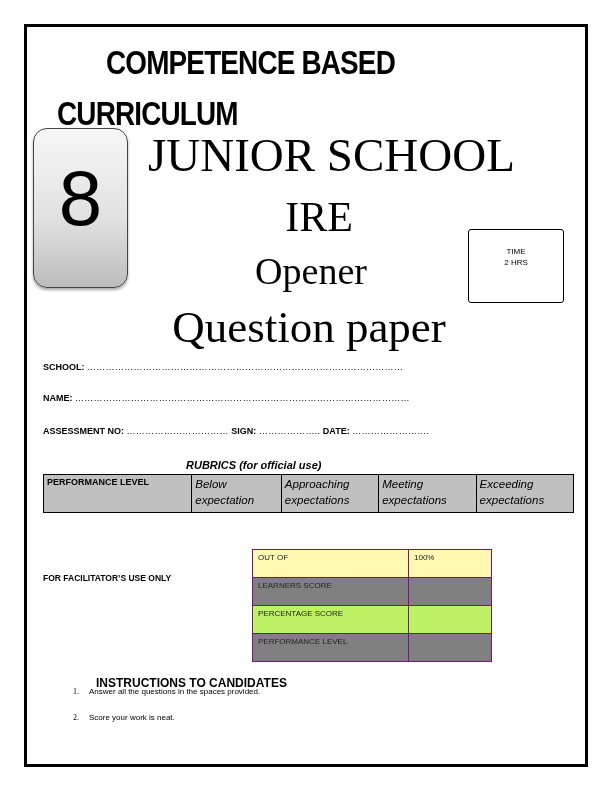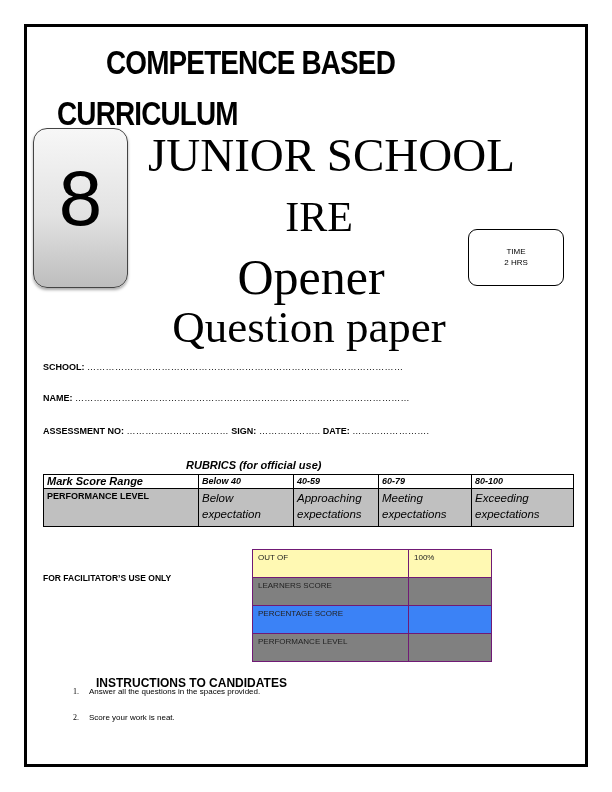--- a/index.html
+++ b/index.html
@@ -12,24 +12,24 @@
   #cbc2 { left: 57px; top: 96px; }
 
   .grade-badge { position: absolute; left: 33px; top: 128px; width: 93px; height: 158px; border: 1px solid #444; border-radius: 14px;
     background: linear-gradient(to bottom, #f7f7f7 0%, #e2e2e2 55%, #bdbdbd 100%); box-shadow: 0 2px 3px rgba(0,0,0,0.35); overflow: hidden; }
   .grade-num { position: absolute; left: 0; width: 100%; top: 30px; text-align: center; font-family: "Liberation Sans", sans-serif; font-size: 78px; line-height: 1; }
   .grade-year { position: absolute; left: 0; width: 100%; top: 137px; text-align: center; font-size: 22px; line-height: 1; letter-spacing: 1px; }
 
   .serif { font-family: "Liberation Serif", serif; line-height: 1; }
   #t-junior { left: 148px; top: 132px; font-size: 47px; }
   #t-ire { left: 0; width: 612px; text-align: center; top: 196px; font-size: 42px; padding-left: 26px; box-sizing: border-box; }
-  #t-opener { left: 0; width: 612px; text-align: center; top: 252px; font-size: 50px; padding-left: 10px; box-sizing: border-box; }
+  #t-opener { left: 0; width: 612px; text-align: center; top: 252px; font-size: 38px; padding-left: 10px; box-sizing: border-box; }
   #t-qpaper { left: 0; width: 612px; text-align: center; top: 305px; font-size: 45px; padding-left: 6px; box-sizing: border-box; }
 
-  .time-box { position: absolute; left: 468px; top: 229px; width: 96px; height: 57px; border: 1.5px solid #000; border-radius: 9px; box-sizing: border-box; text-align: center; }
+  .time-box { position: absolute; left: 468px; top: 229px; width: 96px; height: 74px; border: 1.5px solid #000; border-radius: 3px; box-sizing: border-box; text-align: center; }
   .time-box span { display: block; font-size: 8px; line-height: 11px; }
   .time-box .l1 { margin-top: 16px; }
 
   .field { position: absolute; left: 43px; font-size: 9px; font-weight: bold; line-height: 1; text-align: right; }
   .field .dots { font-weight: normal; letter-spacing: 0.3px; }
 
   .rub-title { position: absolute; left: 186px; top: 459px; font-size: 11px; font-weight: bold; font-style: italic; }
   table.rubric { position: absolute; left: 43px; top: 474px; width: 531px; border-collapse: collapse; }
   table.rubric td { border: 1px solid #000; padding: 0 3px; vertical-align: top; font-style: italic; }
   table.rubric tr.r1 td { height: 13px; background: #fff; font-size: 9px; font-weight: bold; line-height: 13px; }
@@ -37,21 +37,21 @@
   table.rubric tr.r2 td { height: 36px; background: #c0c0c0; font-size: 11.5px; line-height: 16px; padding-top: 1px; }
   table.rubric tr.r2 td.hdr { font-style: normal; font-weight: bold; font-size: 9px; line-height: 12px; }
 
   .facil { position: absolute; left: 43px; top: 573px; font-size: 8.5px; font-weight: bold; }
 
   table.score { position: absolute; left: 252px; top: 549px; width: 240px; border-collapse: collapse; }
   table.score td { border: 1px solid #701a75; font-size: 8px; padding: 3px 4px 0 5px; height: 24px; vertical-align: top; color: #222; }
   table.score td.c1 { width: 146px; }
   table.score tr.yellow td { background: #fff9b3; }
   table.score tr.dark td { background: #808080; }
-  table.score tr.light td { background: #3b82f6; }
+  table.score tr.light td { background: #bef264; }
 
   .inst-title { position: absolute; left: 96px; top: 676px; font-size: 12px; font-weight: bold; }
   .inst-item { position: absolute; left: 73px; font-size: 8px; }
   .inst-item .num { font-family: "Liberation Serif", serif; display: inline-block; width: 16px; }
 </style>
 </head>
 <body>
 
 <div class="frame"></div>
 
@@ -85,27 +85,20 @@
   <span class="dots">……………………………</span>
   <span>SIGN:</span>
   <span class="dots">………………..</span>
   <span>DATE:</span>
   <span class="dots">…………………….</span>
 </div>
 
 <div class="rub-title">RUBRICS (for official use)</div>
 <table class="rubric">
   <tbody>
-      <tr class="r1">
-    <td class="hdr" style="width:148px;">Mark Score Range</td>
-    <td style="width:88px;">Below 40</td>
-    <td style="width:78px;">40-59</td>
-    <td style="width:86px;">60-79</td>
-    <td>80-100</td>
-  </tr>
   <tr class="r2">
     <td class="hdr">PERFORMANCE LEVEL</td>
     <td><span>Below</span><br><span>expectation</span></td>
     <td><span>Approaching</span><br><span>expectations</span></td>
     <td><span>Meeting</span><br><span>expectations</span></td>
     <td><span>Exceeding</span><br><span>expectations</span></td>
   </tr>
 </tbody>
   </table>
 

